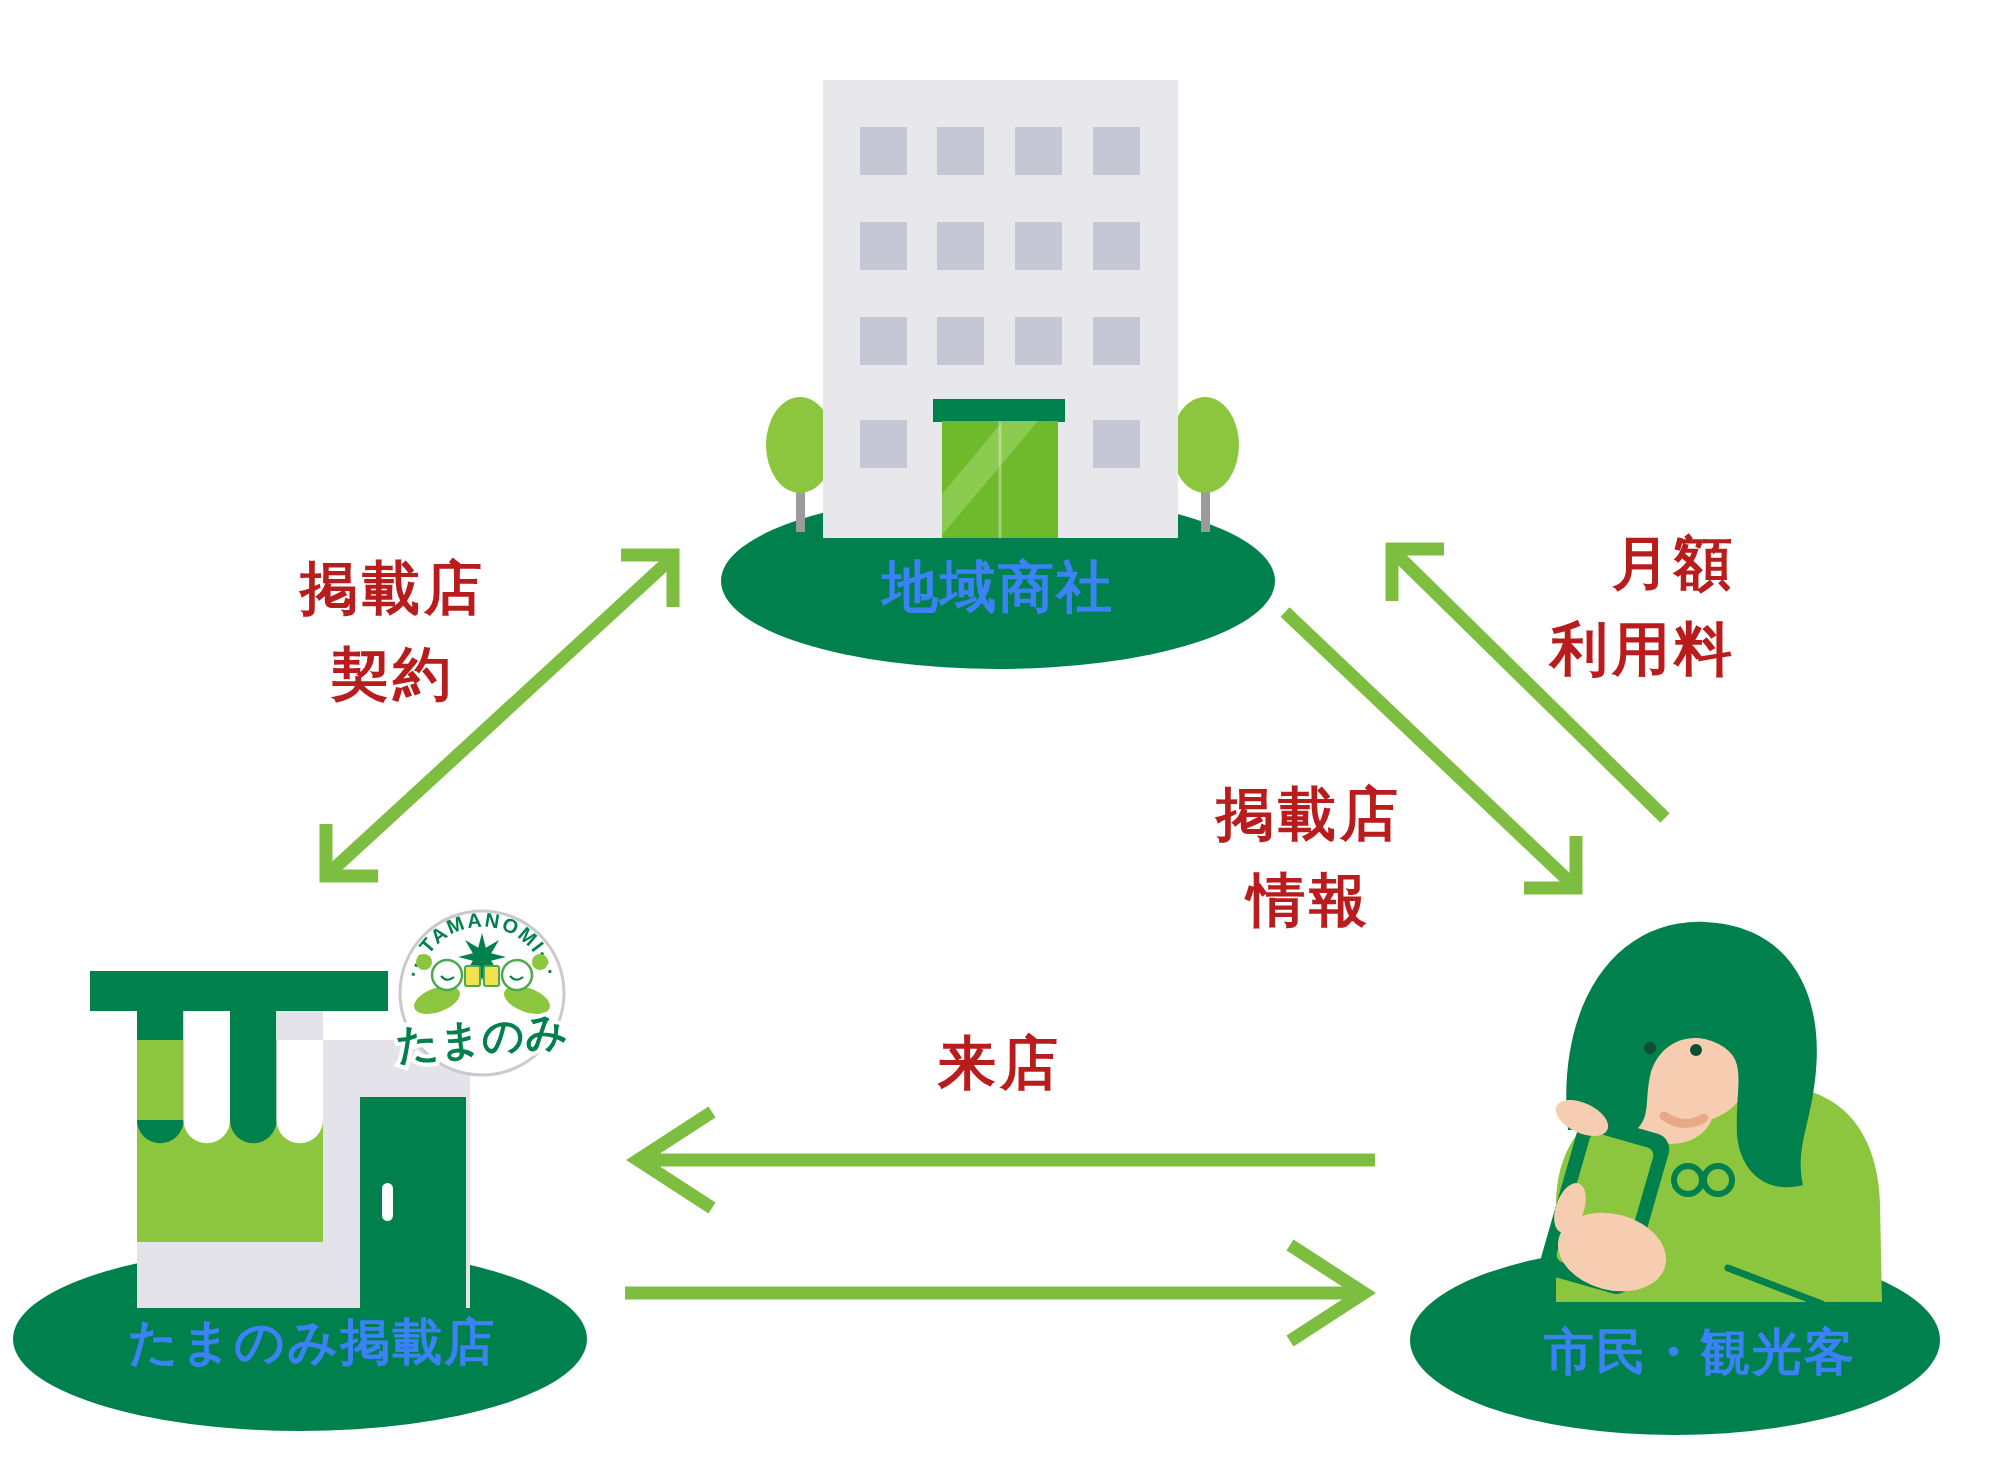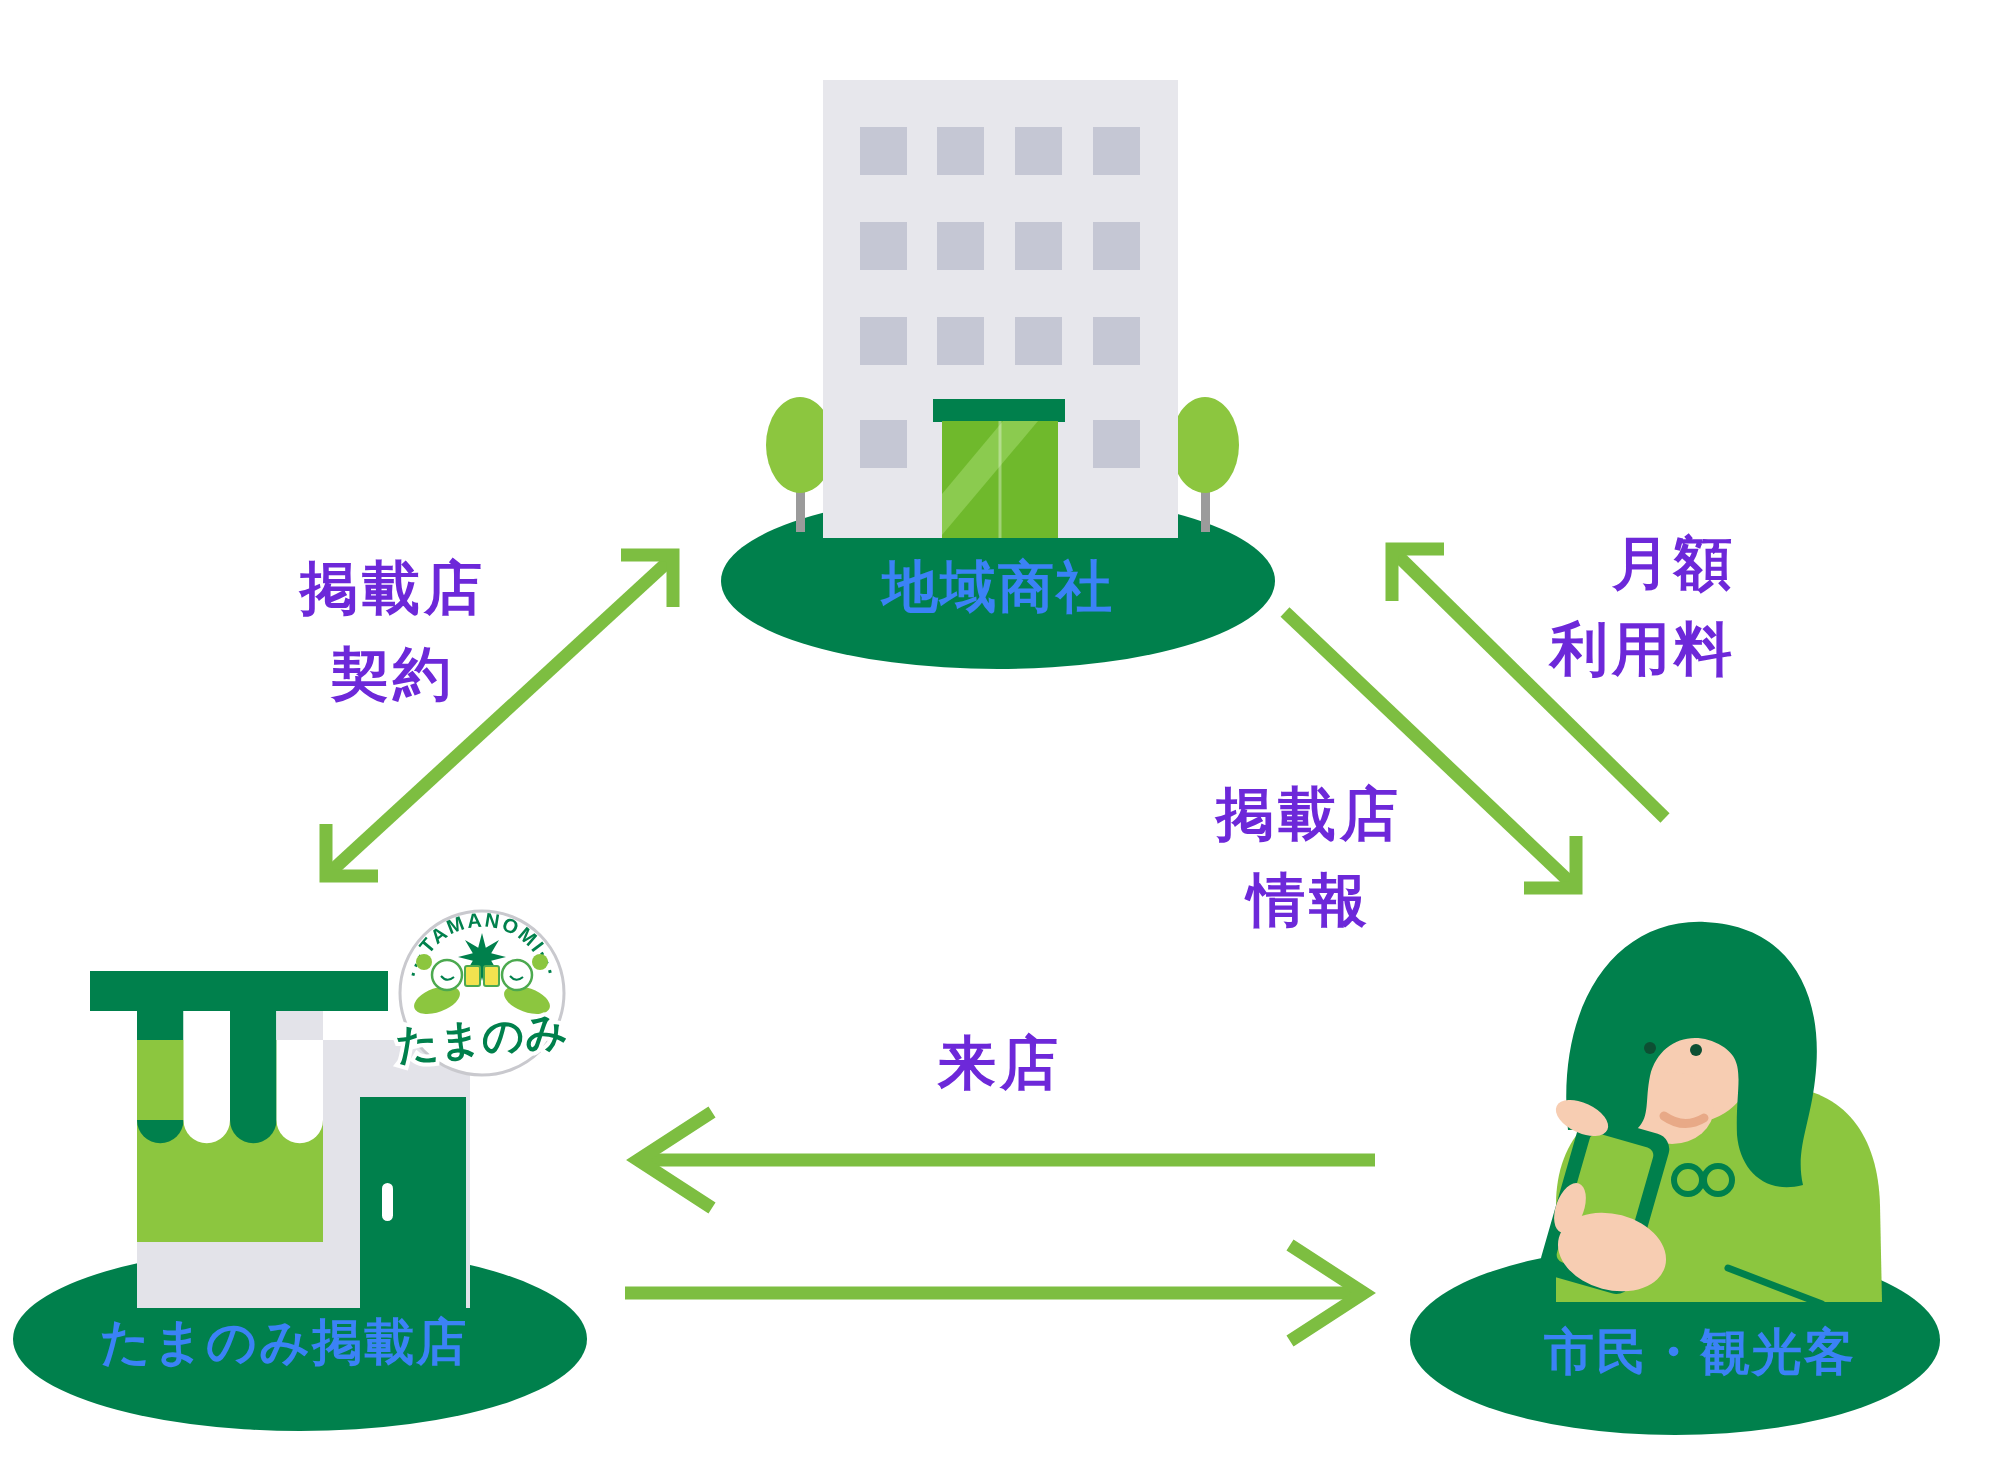--- a/index.html
+++ b/index.html
@@ -3,21 +3,21 @@
 <meta charset="utf-8">
 <style>
   html,body{margin:0;padding:0;background:#ffffff;}
   .stage{
     position:relative;width:2000px;height:1481px;background:#ffffff;overflow:hidden;
     font-family:"Liberation Sans", sans-serif;
   }
   .stage svg{position:absolute;left:0;top:0;width:2000px;height:1481px;}
   .lbl{
     position:absolute;transform:translate(-50%,-50%);
-    font-weight:bold;color:#6d28d9;font-size:58px;line-height:86px;
+    font-weight:bold;color:#b91c1c;font-size:58px;line-height:86px;
     text-align:center;white-space:nowrap;letter-spacing:4px;
   }
   .lbl span{display:block;}
   .elbl{
     position:absolute;transform:translate(-50%,-50%);
     font-weight:bold;color:#3b82f6;white-space:nowrap;text-align:center;
     letter-spacing:2px;
   }
   .elbl.company{font-size:56px;}
   .elbl.store{font-size:50px;}
@@ -181,16 +181,16 @@
     <span>掲載店</span>
     <span>情報</span>
   </div>
 
   <div class="lbl" style="left:1000px;top:1063px;">
     <span>来店</span>
   </div>
 
 
   <div class="elbl company" style="left:998px;top:588px;">地域商社</div>
-  <div class="elbl store" style="left:284px;top:1342px;">たまのみ掲載店</div>
+  <div class="elbl store" style="left:312px;top:1342px;">たまのみ掲載店</div>
   <div class="elbl customer" style="left:1700px;top:1352px;">市民・観光客</div>
 
 </div>
 
 </body></html>

